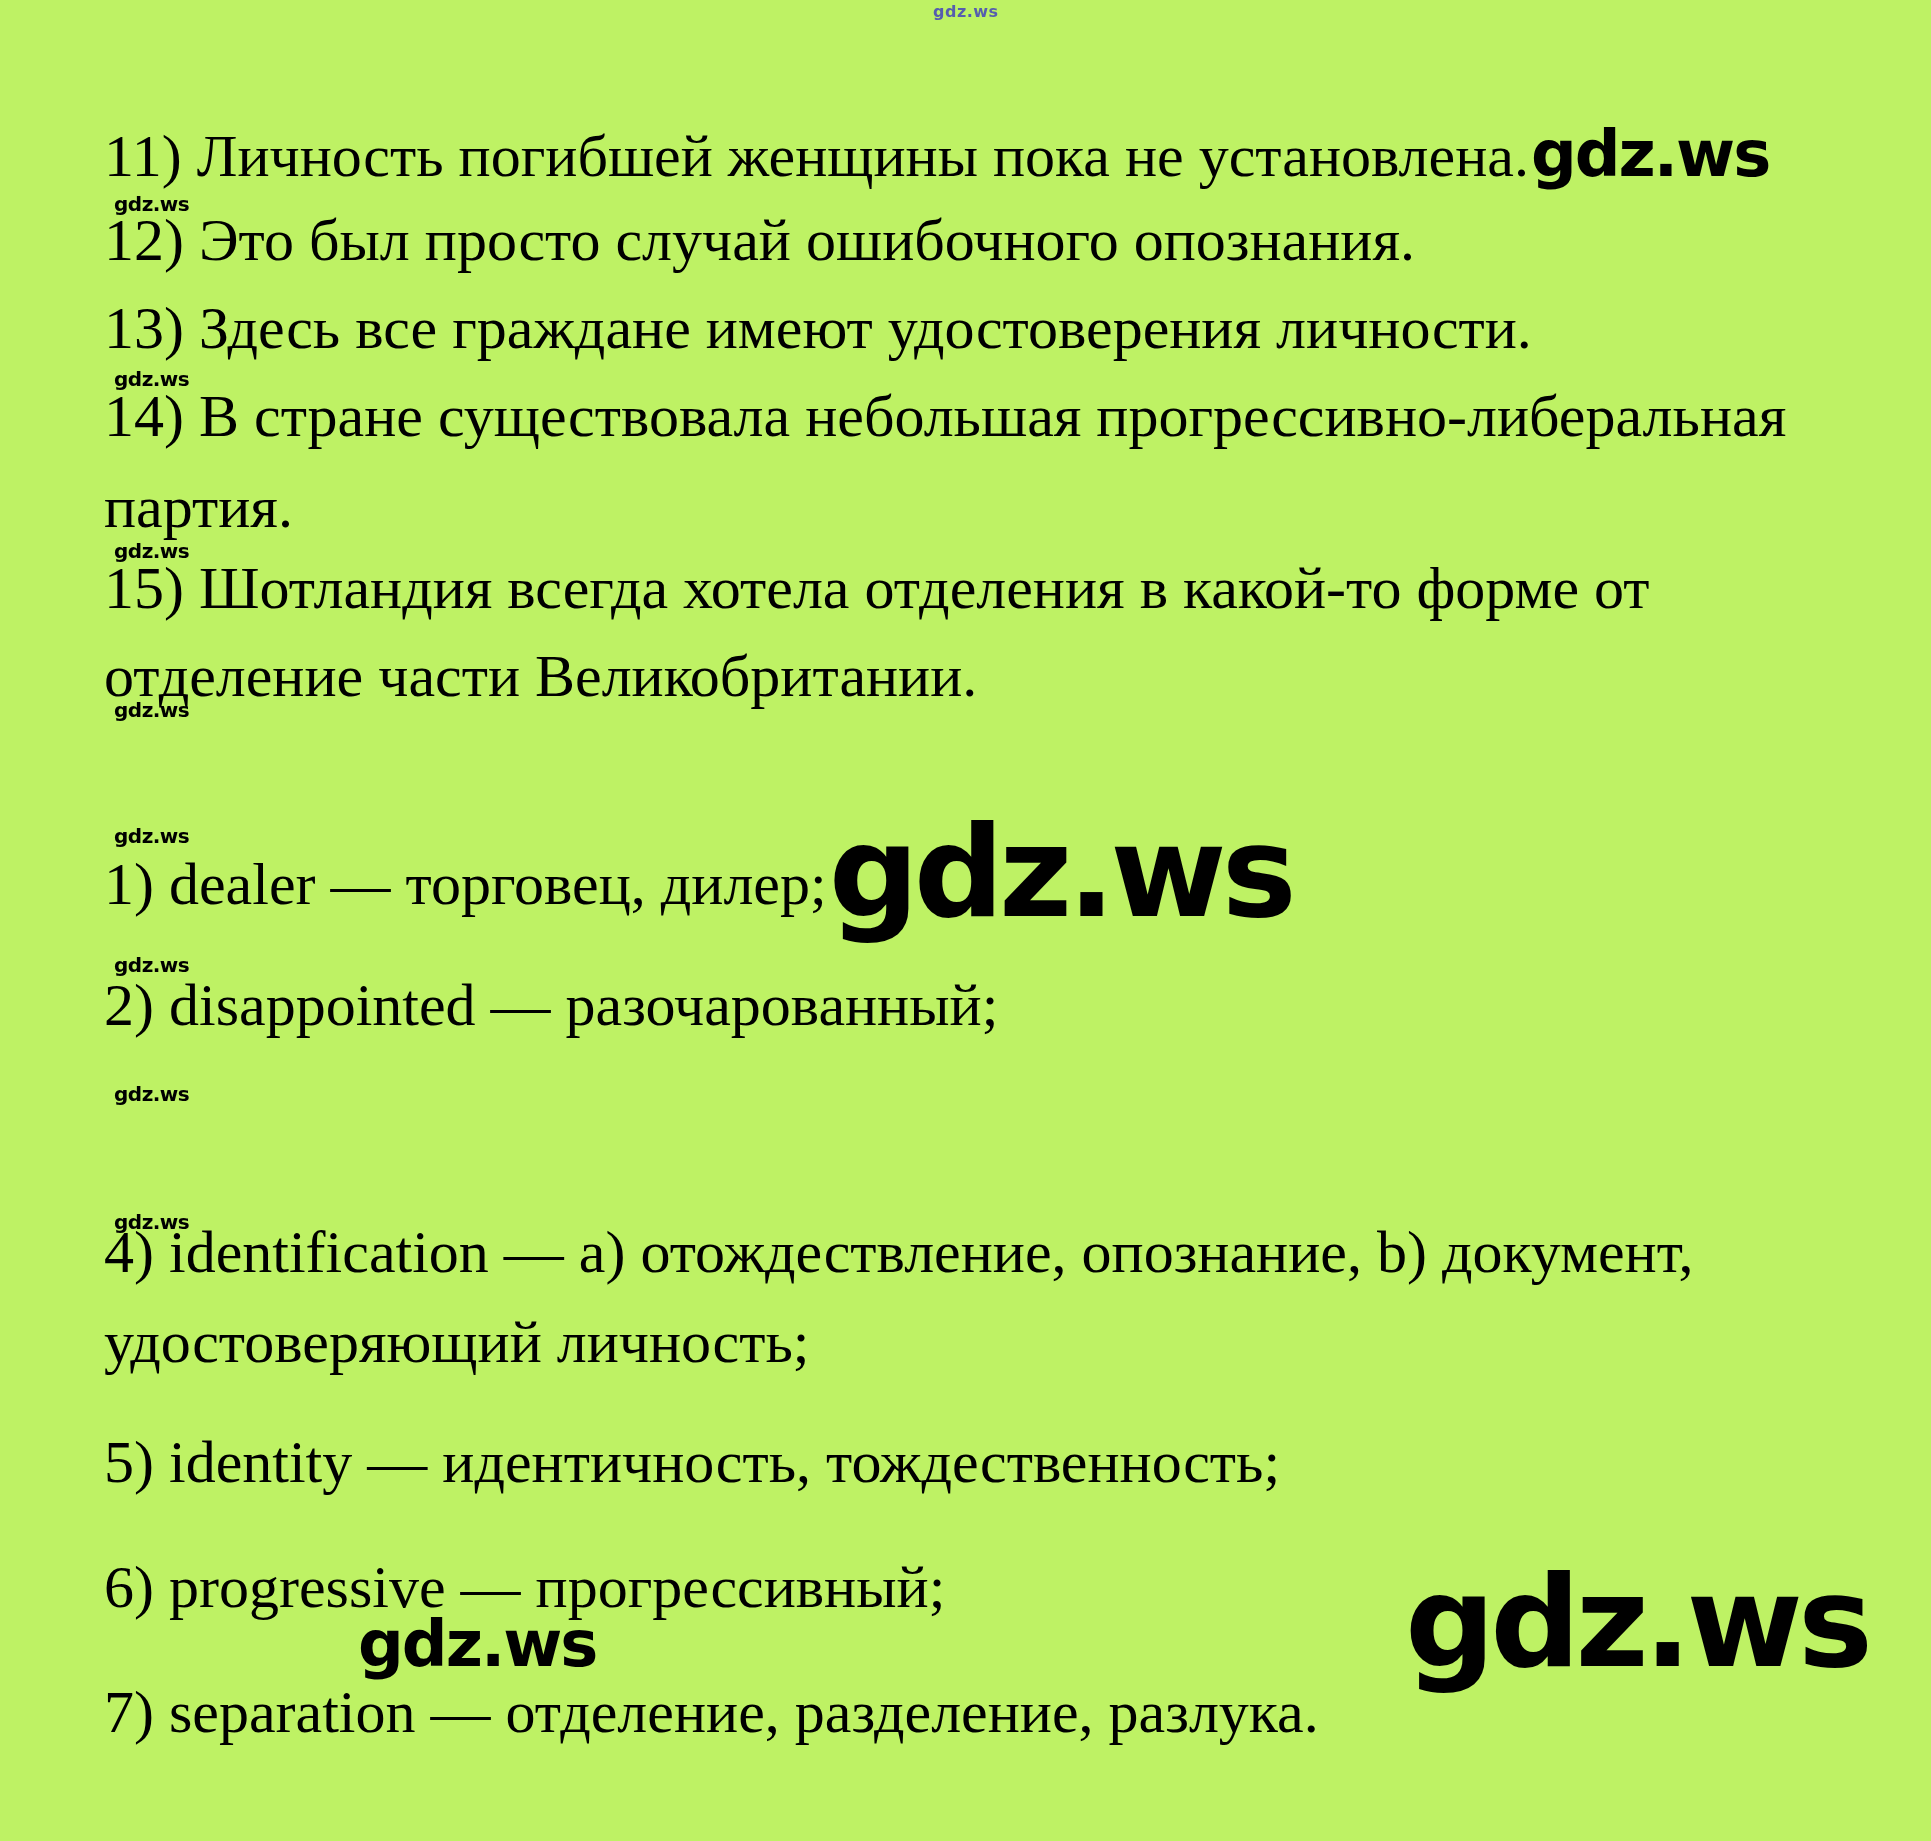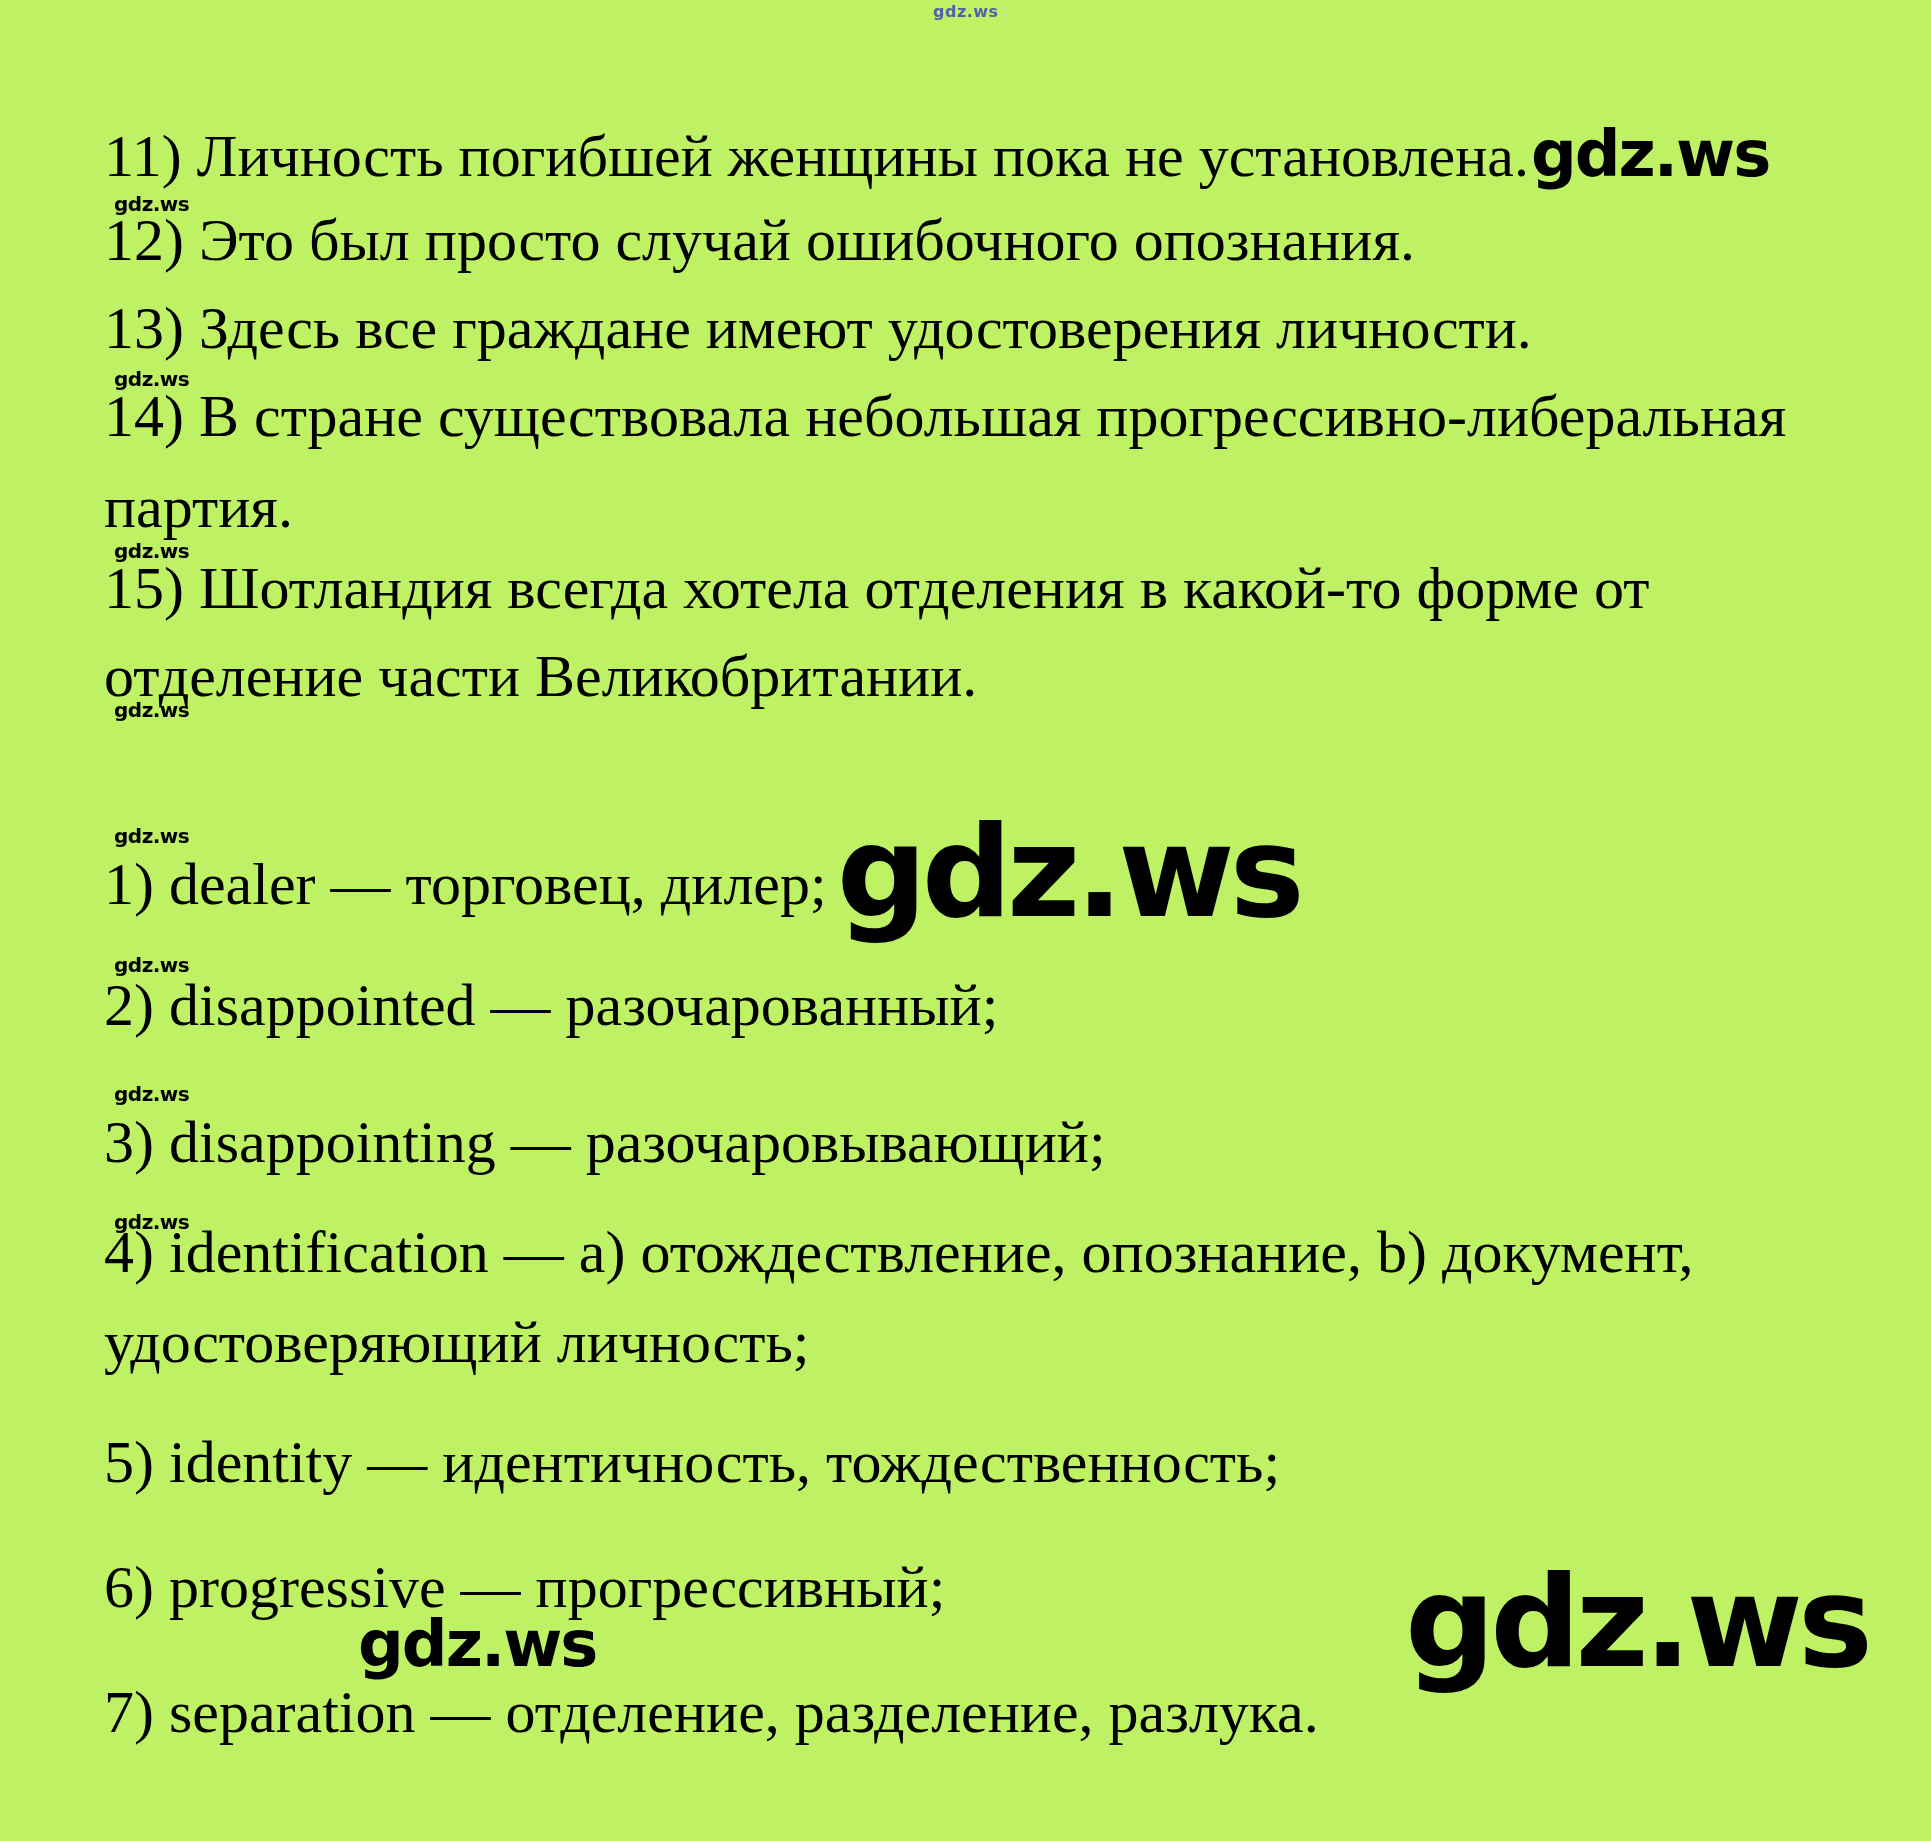--- a/index.html
+++ b/index.html
@@ -77,21 +77,21 @@
   
   #s11  { top: 122px; }
   #s12  { top: 210px; }
   #s13  { top: 298px; }
   #s14  { top: 386px; }
   #s14b { top: 477px; }
   #s15  { top: 558px; }
   #s15b { top: 646px; }
   #s16  { top: 733px; }
 
-  #v1   { top: 798px; gap: 8px; }
+  #v1   { top: 798px; }
   #v2   { top: 975px; }
   #v3   { top: 1112px; }
   #v4   { top: 1222px; }
   #v4b  { top: 1312px; }
   #v5   { top: 1432px; }
   #v6   { top: 1557px; }
   #v7   { top: 1682px; }
 
   #wmA { top: 194px;  }
   #wmB { top: 369px;  }
@@ -120,21 +120,20 @@
   <div class="line" id="s14b">партия.</div>
   <div class="line" id="s15">15) Шотландия всегда хотела отделения в какой-то форме от</div>
   <div class="line" id="s15b">отделение части Великобритании.</div>
 
   <div class="line row" id="v1">
     <span class="txt">1) dealer — торговец, дилер;</span>
       <span class="wm wm-big wm-inline-dealer">gdz.ws</span>
   </div>
 
   <div class="line" id="v2">2) disappointed — разочарованный;</div>
-  <div class="line" id="v3">3) disappointing — разочаровывающий;</div>
   <div class="line" id="v4">4) identification — a) отождествление, опознание, b) документ,</div>
   <div class="line" id="v4b">удостоверяющий личность;</div>
   <div class="line" id="v5">5) identity — идентичность, тождественность;</div>
   <div class="line" id="v6">6) progressive — прогрессивный;</div>
   <div class="line" id="v7">7) separation — отделение, разделение, разлука.</div>
 
   <div class="wm wm-small" id="wmA">gdz.ws</div>
   <div class="wm wm-small" id="wmB">gdz.ws</div>
   <div class="wm wm-small" id="wmC">gdz.ws</div>
   <div class="wm wm-small" id="wmD">gdz.ws</div>

